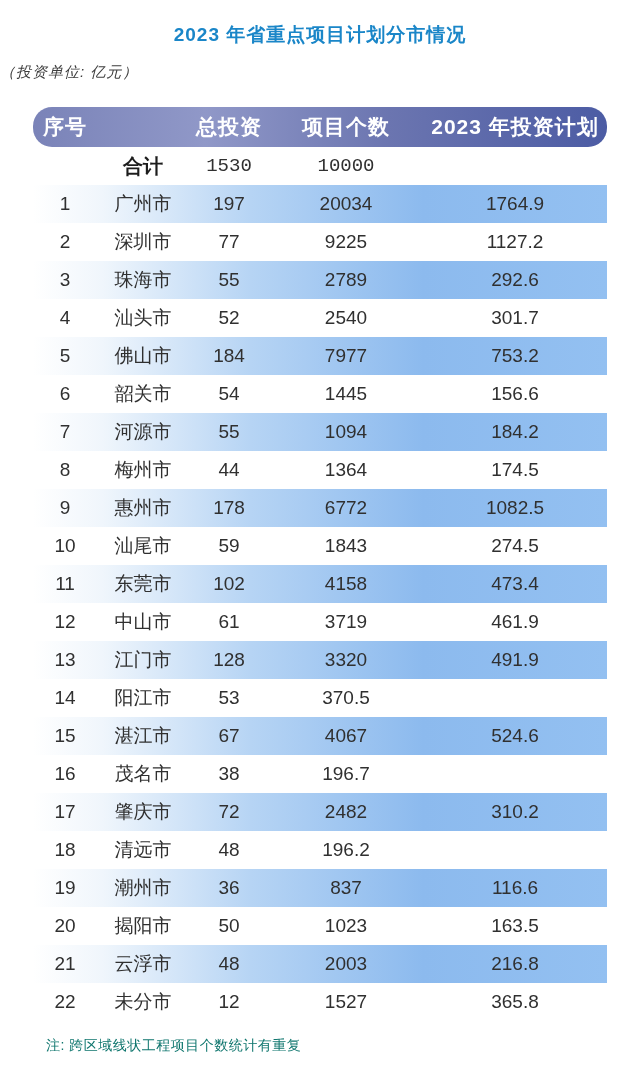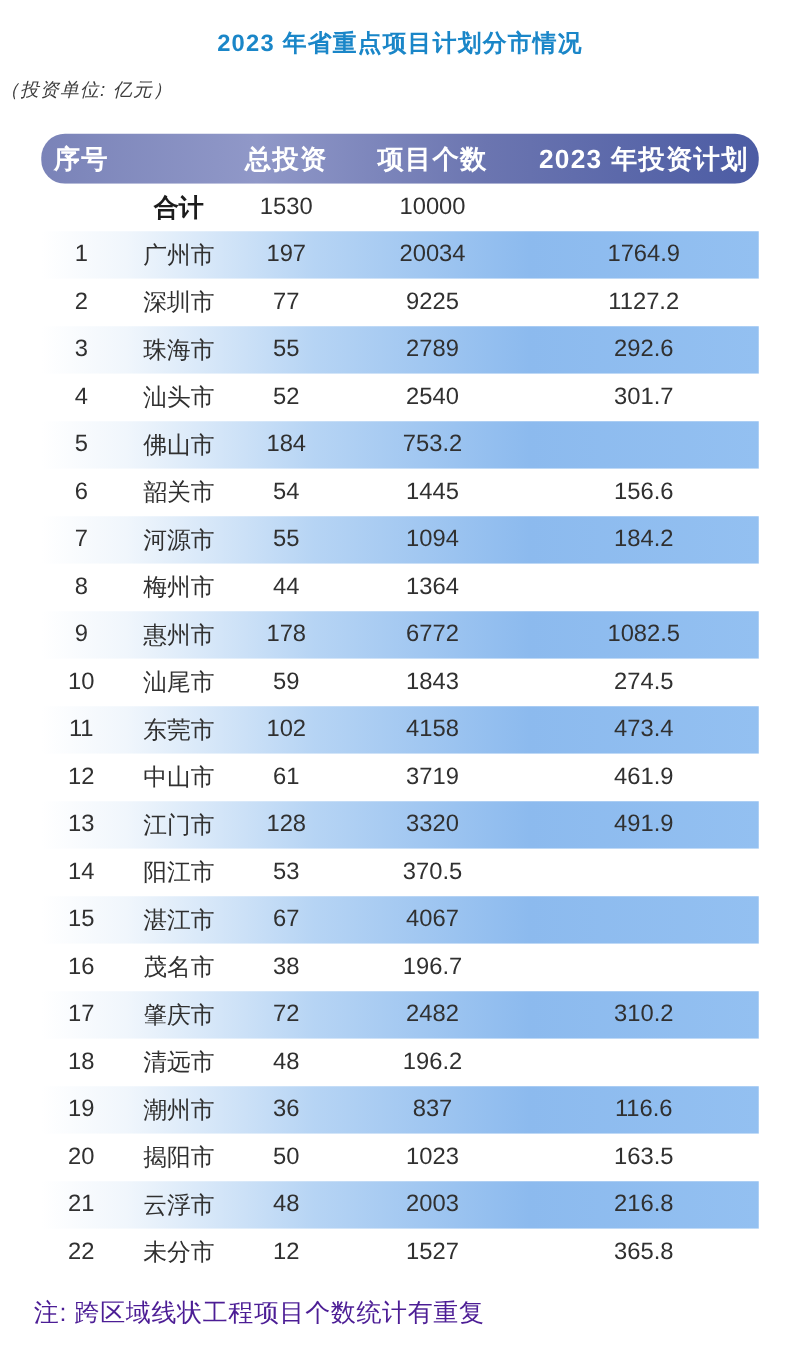--- a/index.html
+++ b/index.html
@@ -28,26 +28,26 @@
     height:40px;
     background:linear-gradient(90deg,#7a83b8 0%,#9098c8 30%,#6b75b0 62%,#4c5ca4 100%);
     color:#ffffff;font-size:21px;font-weight:bold;letter-spacing:1px;border-radius:19px;
   }
   .th{text-align:center;}
   .trow{height:38px;font-size:19px;color:#303030;background:#ffffff;}
   .trow.striped{
     background:linear-gradient(90deg,#ffffff 0%,#f0f6fc 12%,#b6d4f4 38%,#8cbaee 68%,#93c0f1 100%);
   }
   .td{text-align:center;white-space:nowrap;}
-  .trow.total-row{font-weight:bold;font-size:20px;color:#1c1c1c;}
+  .trow.total-row{font-weight:bold;font-size:20px;color:#1c1c1c;font-family:Liberation Mono, monospace;}
   .trow.total-row .col-projects,
   .trow.total-row .col-investment,
   .trow.total-row .col-plan{font-weight:normal;font-size:19px;color:#303030;}
   .note{
-    margin:16px 0 0 27px;font-size:20px;color:#4c1d95;letter-spacing:0.5px;
+    margin:16px 0 0 46px;font-size:14px;color:#0f766e;letter-spacing:0.5px;
   }
 </style>
 </head>
 <body>
 
 <div class="page-title">2023 年省重点项目计划分市情况</div>
 <div class="subtitle">（投资单位: 亿元）</div>
 
 <div class="table">
   <div class="thead">
@@ -91,20 +91,21 @@
     <div class="td col-no">4</div>
     <div class="td col-city">汕头市</div>
     <div class="td col-projects">52</div>
     <div class="td col-investment">2540</div>
     <div class="td col-plan">301.7</div>
   </div>
       <div class="trow striped">
     <div class="td col-no">5</div>
     <div class="td col-city">佛山市</div>
     <div class="td col-projects">184</div>
+    <div class="td col-investment">7977</div>
     <div class="td col-plan">753.2</div>
   </div>
       <div class="trow">
     <div class="td col-no">6</div>
     <div class="td col-city">韶关市</div>
     <div class="td col-projects">54</div>
     <div class="td col-investment">1445</div>
     <div class="td col-plan">156.6</div>
   </div>
       <div class="trow striped">
@@ -112,20 +113,21 @@
     <div class="td col-city">河源市</div>
     <div class="td col-projects">55</div>
     <div class="td col-investment">1094</div>
     <div class="td col-plan">184.2</div>
   </div>
       <div class="trow">
     <div class="td col-no">8</div>
     <div class="td col-city">梅州市</div>
     <div class="td col-projects">44</div>
     <div class="td col-investment">1364</div>
+    <div class="td col-plan">174.5</div>
   </div>
       <div class="trow striped">
     <div class="td col-no">9</div>
     <div class="td col-city">惠州市</div>
     <div class="td col-projects">178</div>
     <div class="td col-investment">6772</div>
     <div class="td col-plan">1082.5</div>
   </div>
       <div class="trow">
     <div class="td col-no">10</div>
@@ -159,20 +161,21 @@
     <div class="td col-no">14</div>
     <div class="td col-city">阳江市</div>
     <div class="td col-projects">53</div>
     <div class="td col-plan">370.5</div>
   </div>
       <div class="trow striped">
     <div class="td col-no">15</div>
     <div class="td col-city">湛江市</div>
     <div class="td col-projects">67</div>
     <div class="td col-investment">4067</div>
+    <div class="td col-plan">524.6</div>
   </div>
       <div class="trow">
     <div class="td col-no">16</div>
     <div class="td col-city">茂名市</div>
     <div class="td col-projects">38</div>
     <div class="td col-plan">196.7</div>
   </div>
       <div class="trow striped">
     <div class="td col-no">17</div>
     <div class="td col-city">肇庆市</div>

